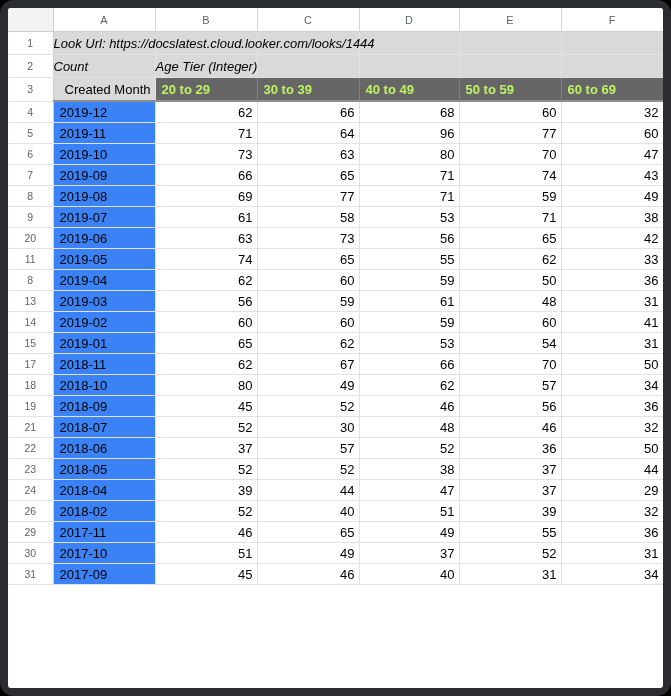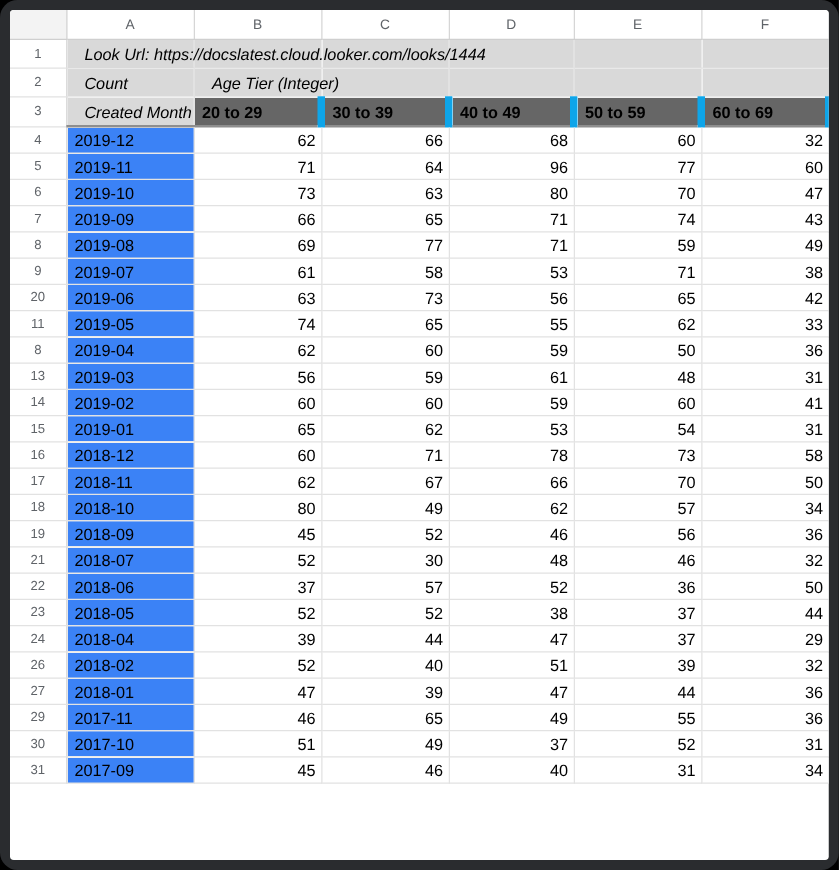--- a/index.html
+++ b/index.html
@@ -65,43 +65,43 @@
     font-style: italic;
   }
   td.ovf {
     overflow: visible;
     position: relative;
     z-index: 2;
   }
   
   td.rowlabel {
     background: #d9d9d9;
-    font-style: italic;
+    text-align: right;
   }
   .r3 td { border-bottom: 2px solid #8e8e8e; }
   .r3 td.gut { border-bottom: 1px solid #e2e2e2; }
   td.tier {
     background: #666666;
-    color: #000000;
+    color: #bef264;
     font-weight: bold;
-    border-right: 6px solid #0ea5e9;
+    border-right: 1px solid #0ea5e9;
     padding-left: 6px;
   }
   
   .drow td { height: 20px; }
   td.month {
     background: #3b82f6;
     text-align: left;
     padding-left: 6px;
   }
   td.num {
     text-align: right;
     padding-right: 4px;
   }
-  td.meta, td.rowlabel { padding-left: 14px; }
+  td.meta, td.rowlabel { padding-left: 0; }
 </style>
 </head>
 <body>
 
 <div class="frame">
   <div class="sheet">
     <table class="grid">
       <colgroup>
         <col style="width:45px">
           <col style="width:102px">
@@ -250,29 +250,20 @@
           <tr class="drow">
             <td class="gut">15</td>
             <td class="month">2019-01</td>
             <td class="num">65</td>
             <td class="num">62</td>
             <td class="num">53</td>
             <td class="num">54</td>
             <td class="num">31</td>
           </tr>
           <tr class="drow">
-            <td class="gut">16</td>
-            <td class="month">2018-12</td>
-            <td class="num">60</td>
-            <td class="num">71</td>
-            <td class="num">78</td>
-            <td class="num">73</td>
-            <td class="num">58</td>
-          </tr>
-          <tr class="drow">
             <td class="gut">17</td>
             <td class="month">2018-11</td>
             <td class="num">62</td>
             <td class="num">67</td>
             <td class="num">66</td>
             <td class="num">70</td>
             <td class="num">50</td>
           </tr>
           <tr class="drow">
             <td class="gut">18</td>
@@ -331,29 +322,20 @@
           <tr class="drow">
             <td class="gut">26</td>
             <td class="month">2018-02</td>
             <td class="num">52</td>
             <td class="num">40</td>
             <td class="num">51</td>
             <td class="num">39</td>
             <td class="num">32</td>
           </tr>
           <tr class="drow">
-            <td class="gut">27</td>
-            <td class="month">2018-01</td>
-            <td class="num">47</td>
-            <td class="num">39</td>
-            <td class="num">47</td>
-            <td class="num">44</td>
-            <td class="num">36</td>
-          </tr>
-          <tr class="drow">
             <td class="gut">29</td>
             <td class="month">2017-11</td>
             <td class="num">46</td>
             <td class="num">65</td>
             <td class="num">49</td>
             <td class="num">55</td>
             <td class="num">36</td>
           </tr>
           <tr class="drow">
             <td class="gut">30</td>

